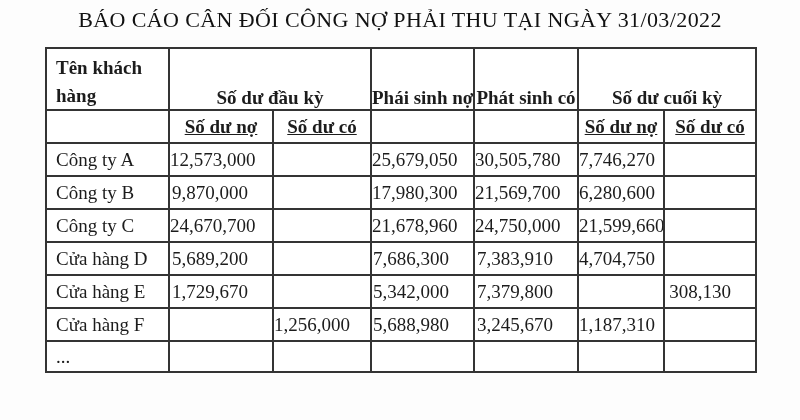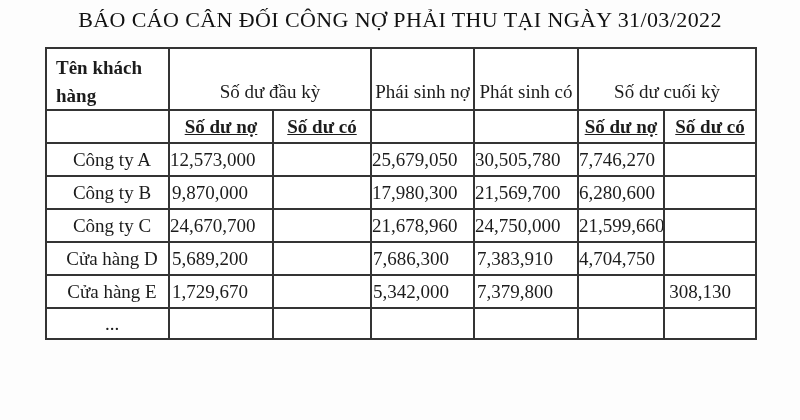--- a/index.html
+++ b/index.html
@@ -50,36 +50,36 @@
     text-align: left;
     vertical-align: top;
     padding: 5px 6px 0 9px;
     font-weight: bold;
     white-space: normal;
     line-height: 1.45;
   }
   th.group-hdr {
     text-align: center;
     vertical-align: bottom;
-    padding-bottom: 6px;
-    font-weight: normal;
+    padding-bottom: 0;
+    font-weight: bold;
   }
   
   tr.hdr2 { height: 33px; text-decoration: underline; }
   tr.hdr2 th {
     text-align: center;
     vertical-align: middle;
     font-weight: bold;
   }
   
   tr.data-row { height: 33px; }
   tr.dots-row { height: 31px; }
   tr.total-row { height: 35px; }
   td.name {
-    text-align: center;
+    text-align: left;
     vertical-align: middle;
     padding-left: 9px;
   }
   td.num {
     text-align: right;
     vertical-align: middle;
     padding-right: 24px;
   }
   tr.total-row td { font-weight: bold; }
 </style>
@@ -161,20 +161,29 @@
   <tr class="data-row">
     <td class="name">Cửa hàng E</td>
     <td class="num">1,729,670</td>
     <td class="num"></td>
     <td class="num">5,342,000</td>
     <td class="num">7,379,800</td>
     <td class="num"></td>
     <td class="num">308,130</td>
   </tr>
 
+  <tr class="data-row">
+    <td class="name">Cửa hàng F</td>
+    <td class="num"></td>
+    <td class="num">1,256,000</td>
+    <td class="num">5,688,980</td>
+    <td class="num">3,245,670</td>
+    <td class="num">1,187,310</td>
+    <td class="num"></td>
+  </tr>
 
   <tr class="data-row dots-row">
     <td class="name">...</td>
     <td class="num"></td>
     <td class="num"></td>
     <td class="num"></td>
     <td class="num"></td>
     <td class="num"></td>
     <td class="num"></td>
   </tr>

